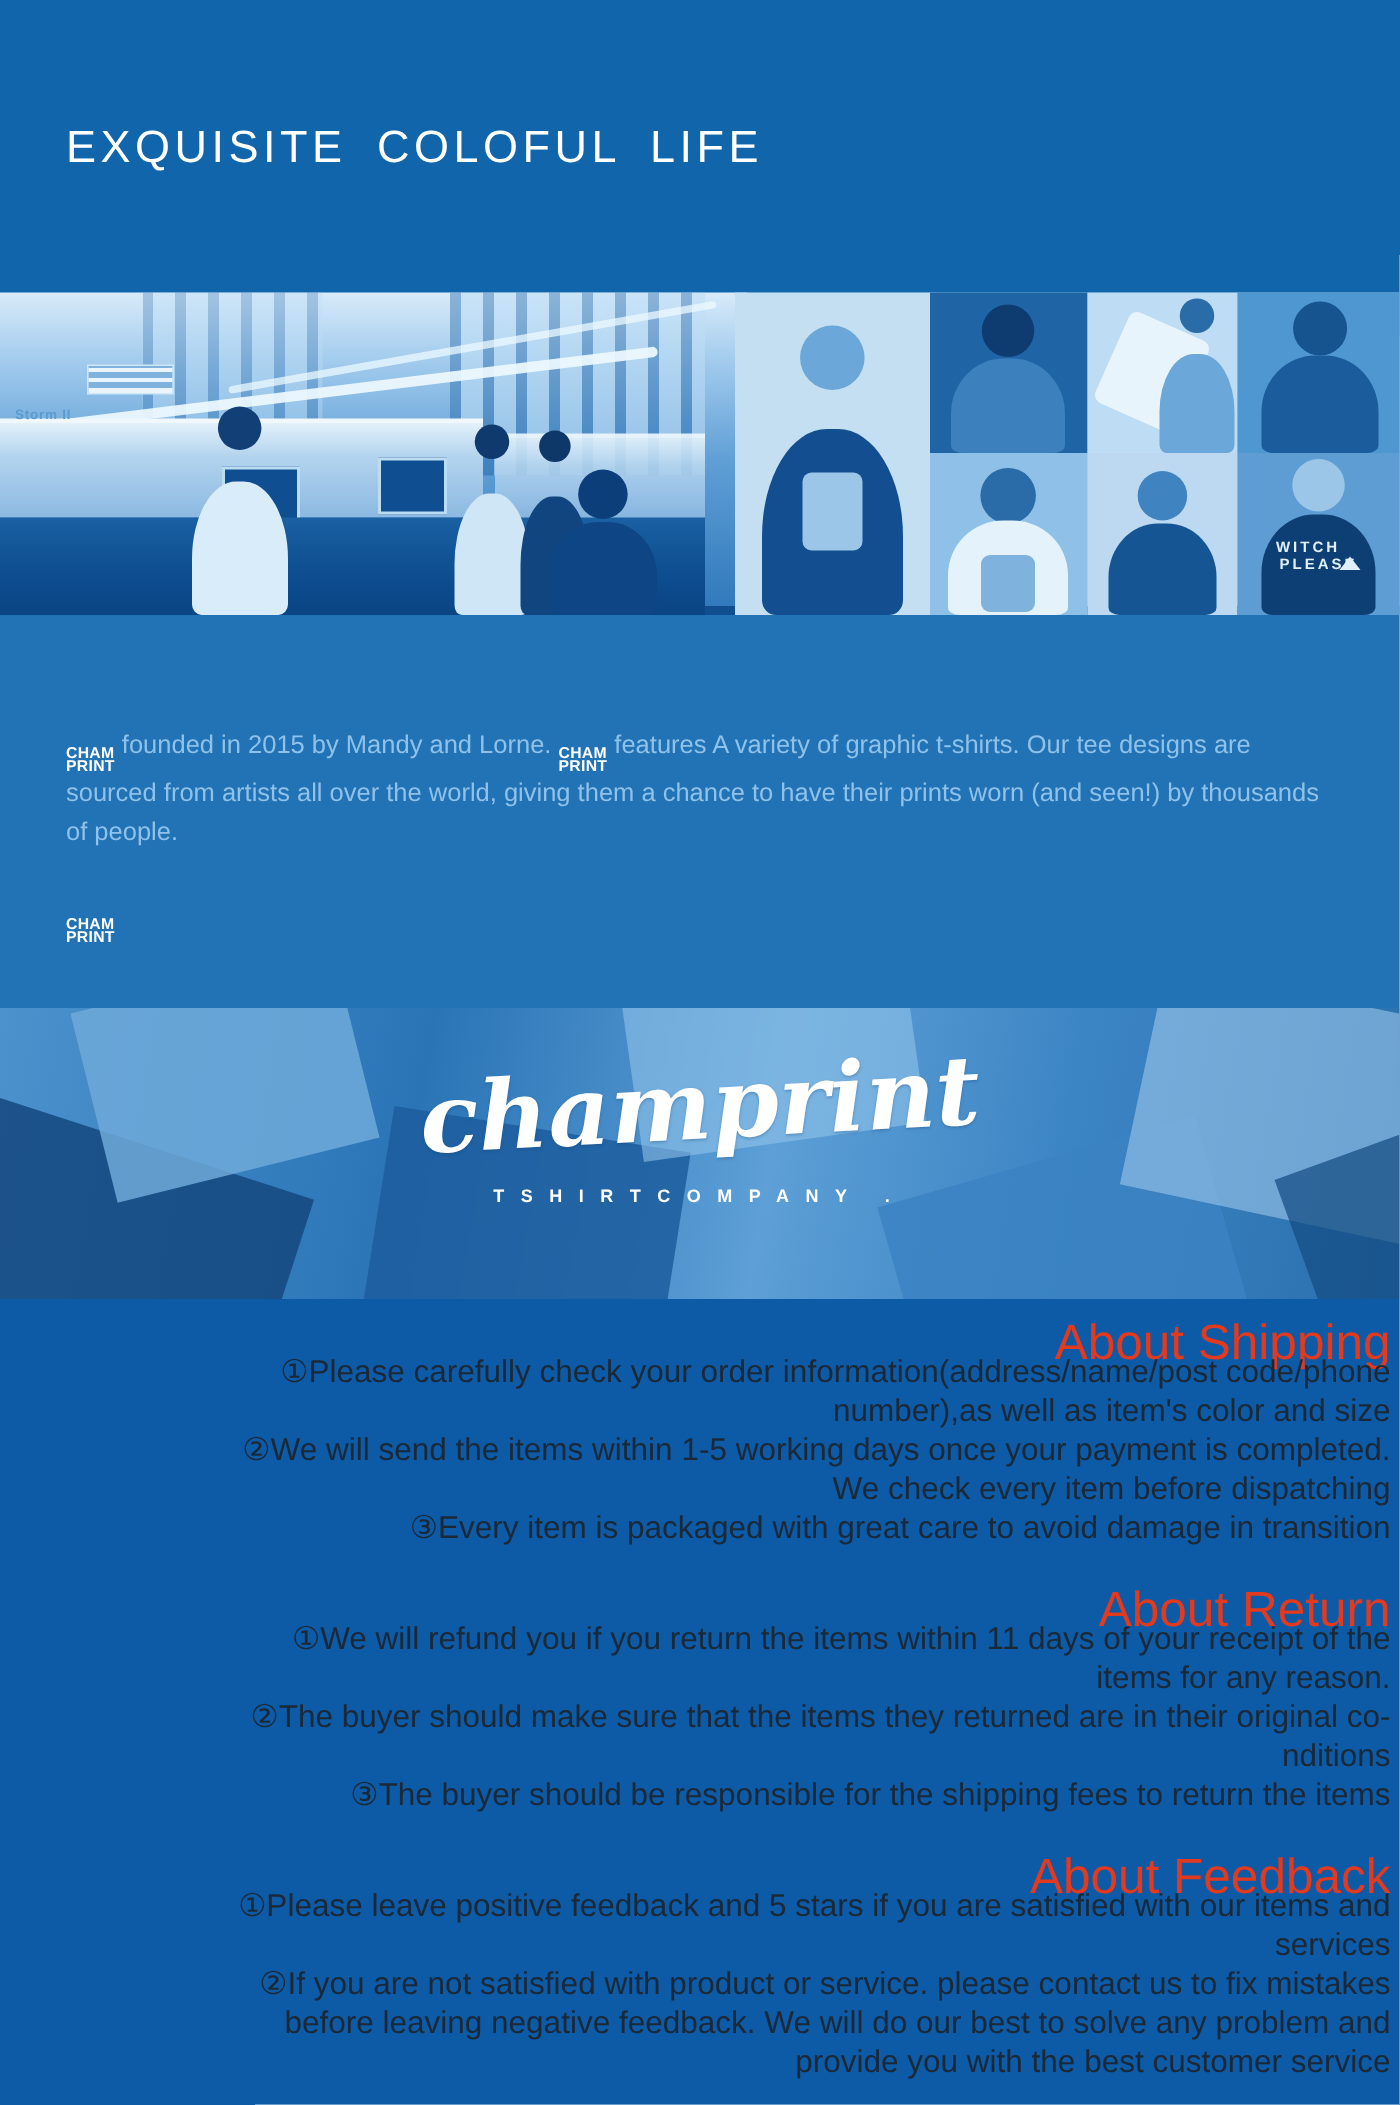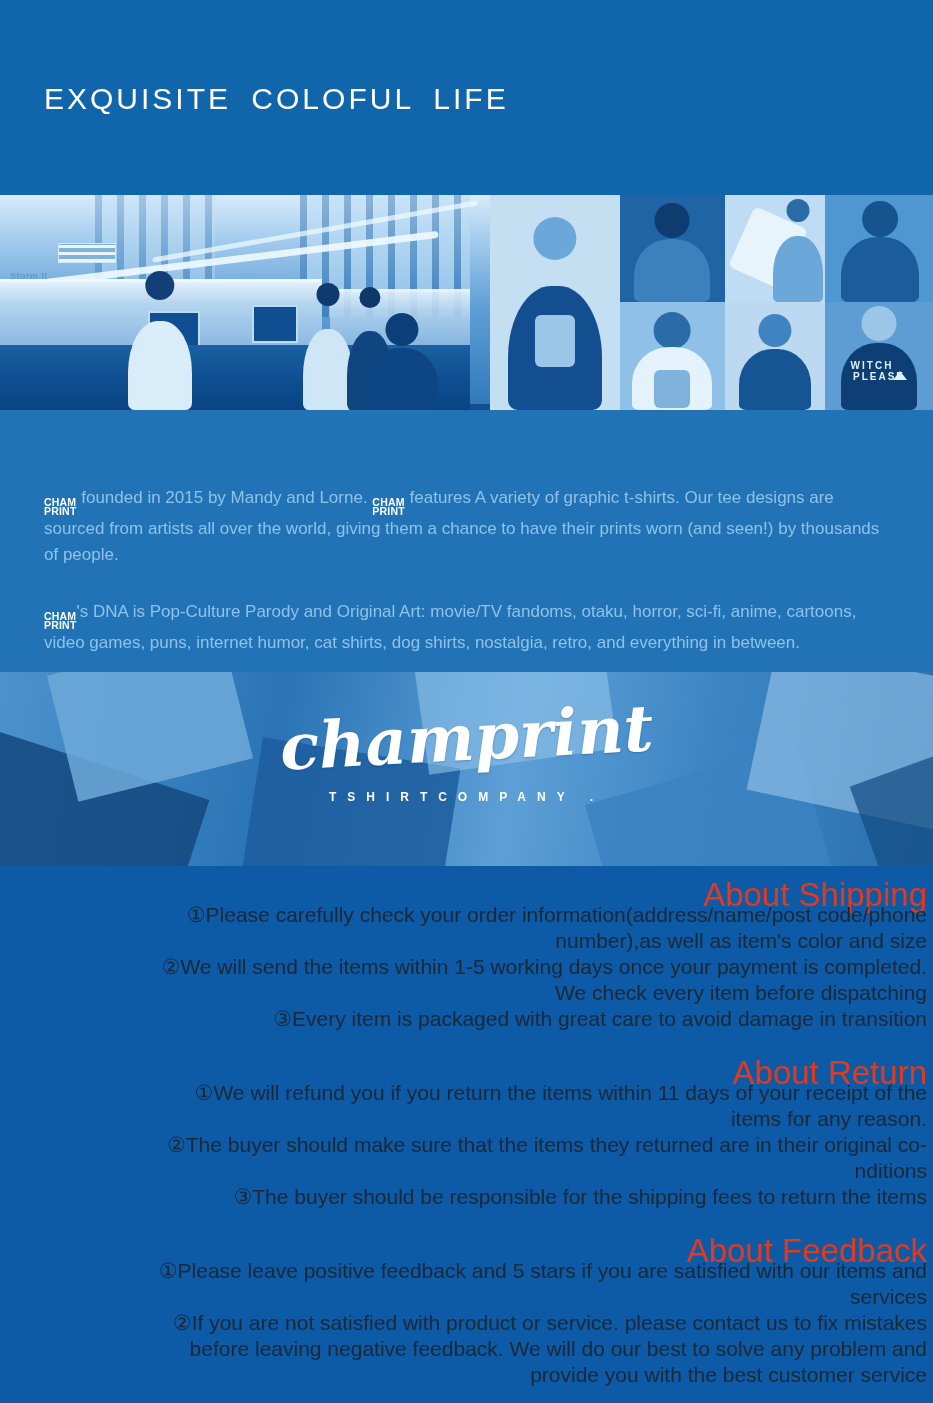--- a/index.html
+++ b/index.html
@@ -126,21 +126,21 @@
   <section class="brand">
     <p class="brand-paragraph"><span class="champrint-logo">
           <span>CHAM</span>
           <span>PRINT</span>
         </span><span> founded in 2015 by Mandy and Lorne. </span><span class="champrint-logo">
           <span>CHAM</span>
           <span>PRINT</span>
         </span><span> features A variety of graphic t-shirts. Our tee designs are sourced from artists all over the world, giving them a chance to have their prints worn (and seen!) by thousands of people.</span><br><span class="champrint-logo">
           <span>CHAM</span>
           <span>PRINT</span>
-        </span><span>'s DNA is Pop-Culture Parody and Original Art: movie/TV fandoms, otaku, horror, sci-fi, anime, cartoons, video games, puns, internet humor, cat shirts, dog shirts, nostalgia, retro, and everything in between.</span></p>
+        </span></p>
   </section>
 
   <section class="banner">
     <div class="shape" style="left:-30px;top:90px;width:220px;height:160px;background:#14487e;transform:rotate(18deg);"></div>
     <div class="shape" style="left:60px;top:-20px;width:180px;height:130px;background:#6fa9d9;transform:rotate(-14deg);"></div>
     <div class="shape" style="left:250px;top:80px;width:200px;height:150px;background:#1c5d9e;transform:rotate(9deg);"></div>
     <div class="shape" style="left:420px;top:-30px;width:190px;height:120px;background:#8fc3ea;transform:rotate(-8deg);opacity:.6;"></div>
     <div class="shape" style="left:600px;top:100px;width:220px;height:140px;background:#3b82c2;transform:rotate(-16deg);"></div>
     <div class="shape" style="left:760px;top:-10px;width:200px;height:150px;background:#a5cdee;transform:rotate(12deg);opacity:.55;"></div>
     <div class="shape" style="left:870px;top:90px;width:120px;height:140px;background:#134a80;transform:rotate(-20deg);opacity:.7;"></div>

